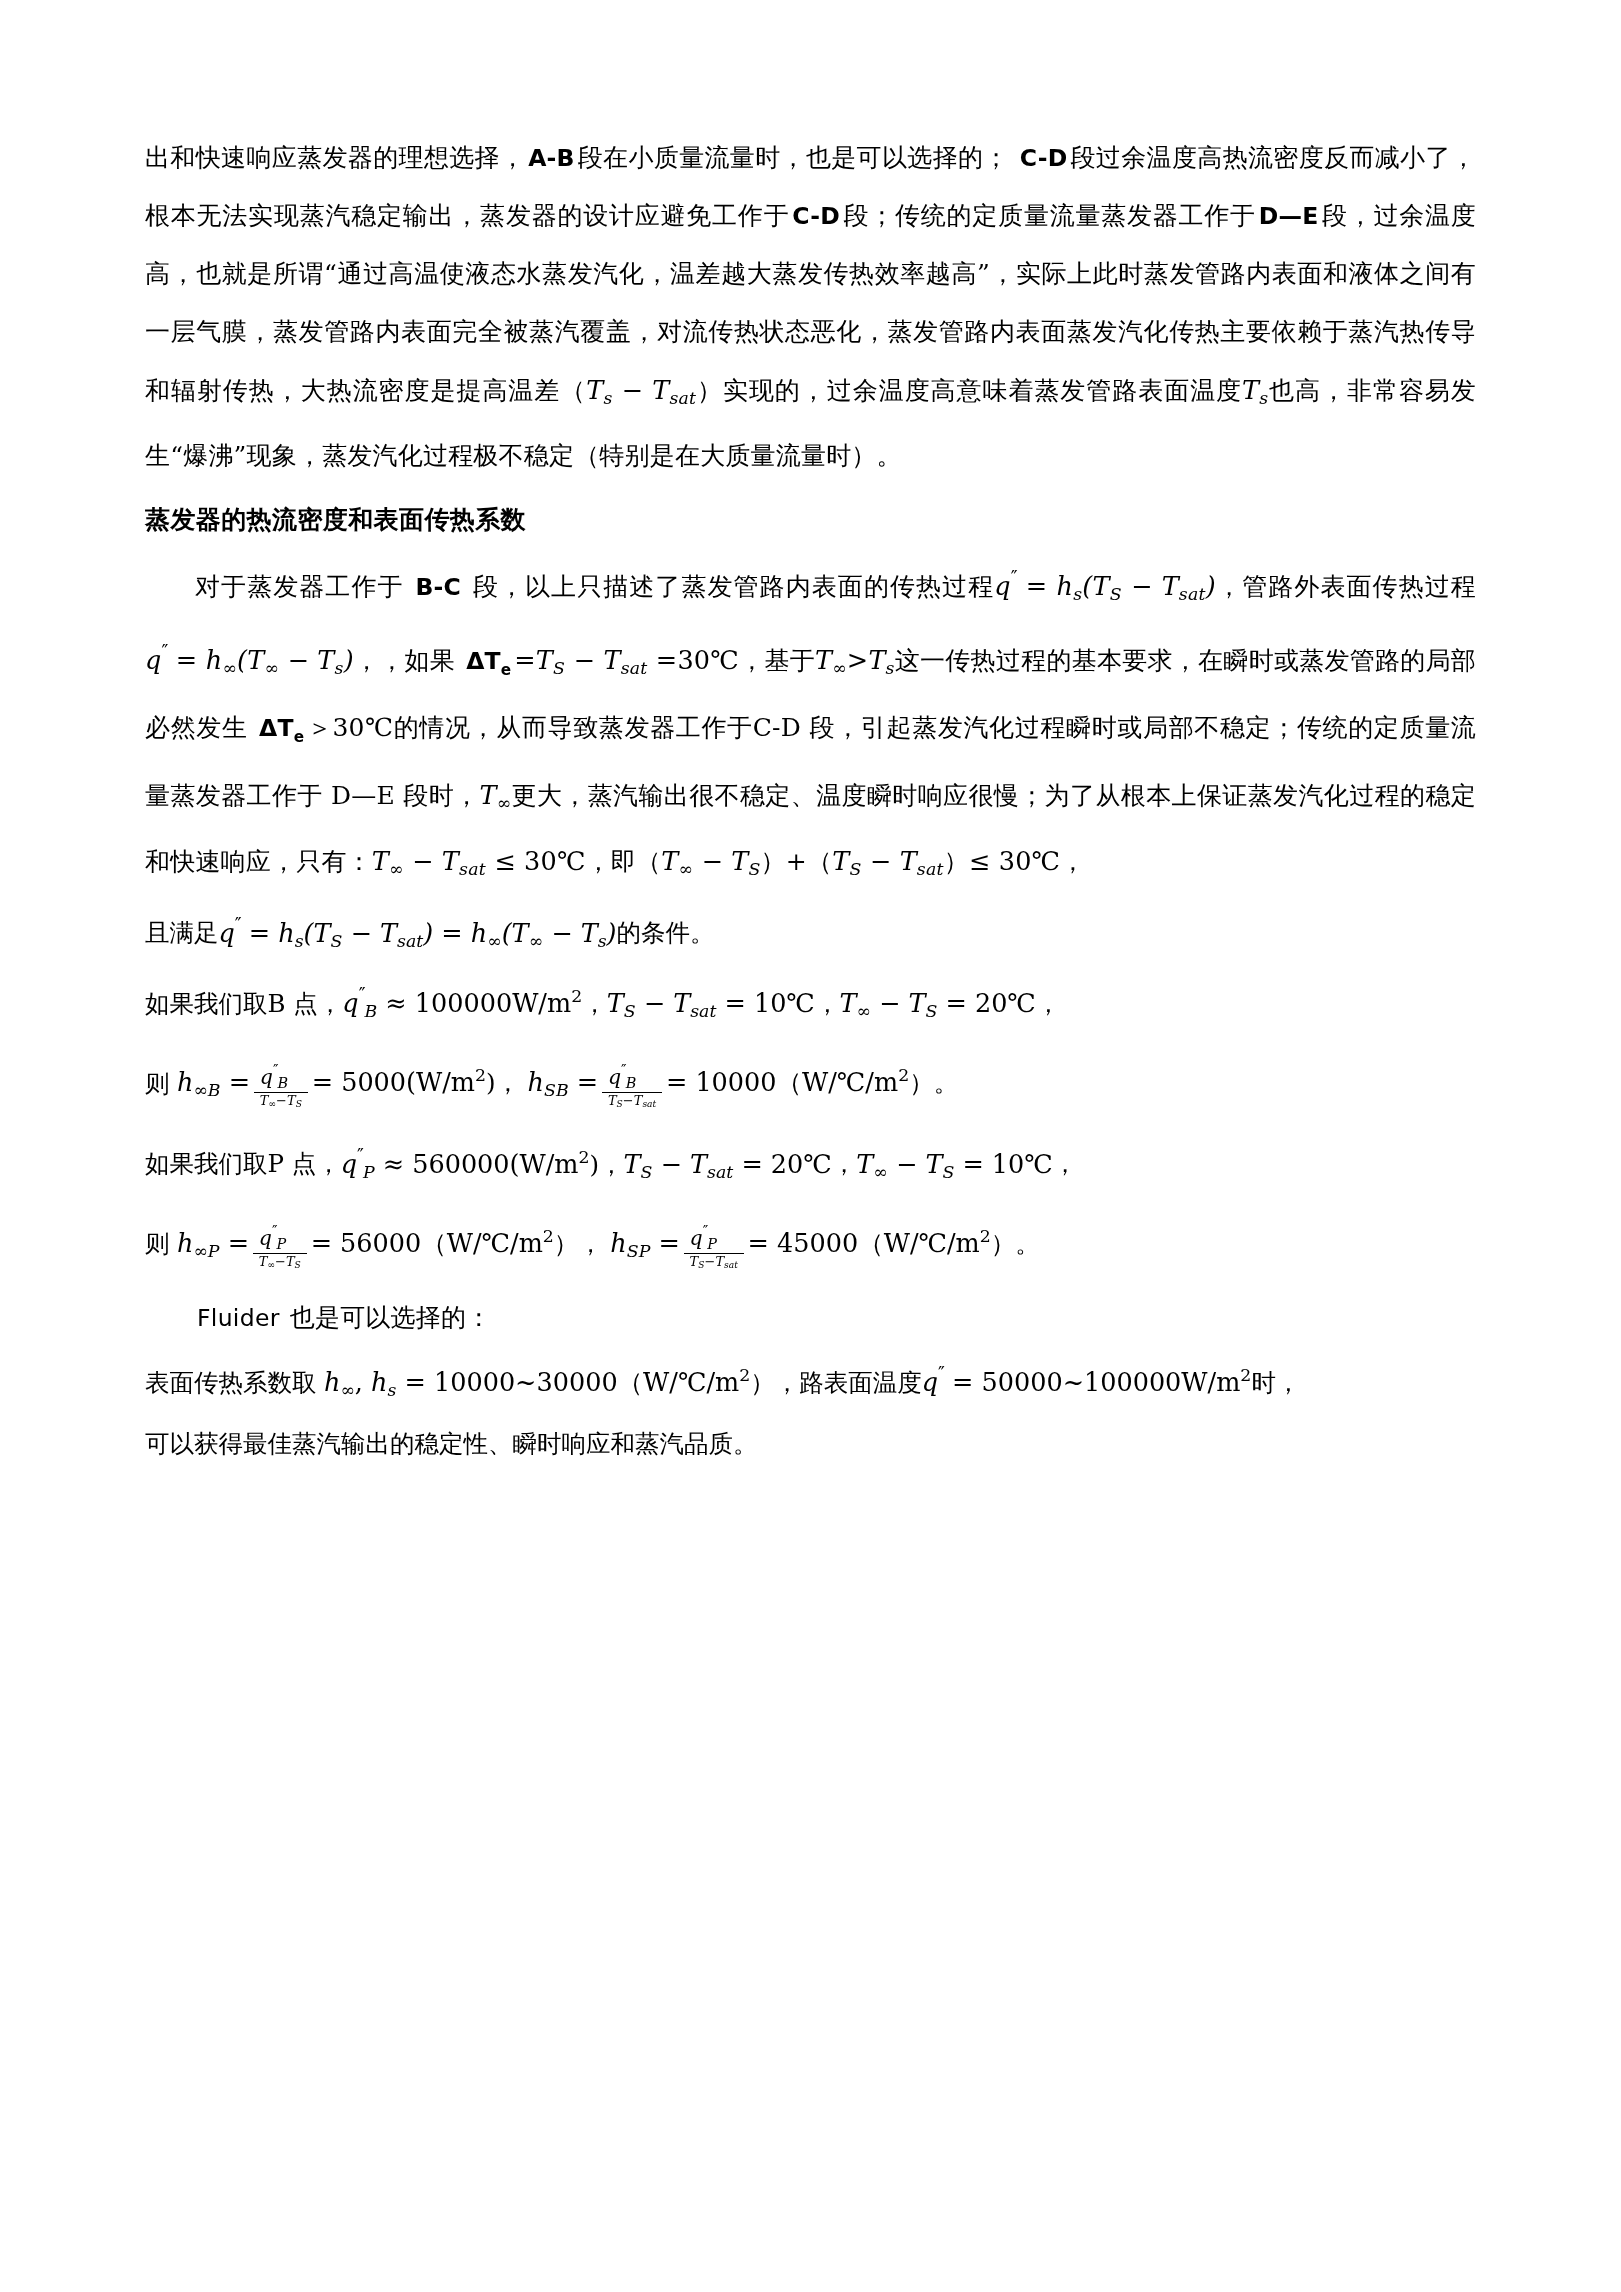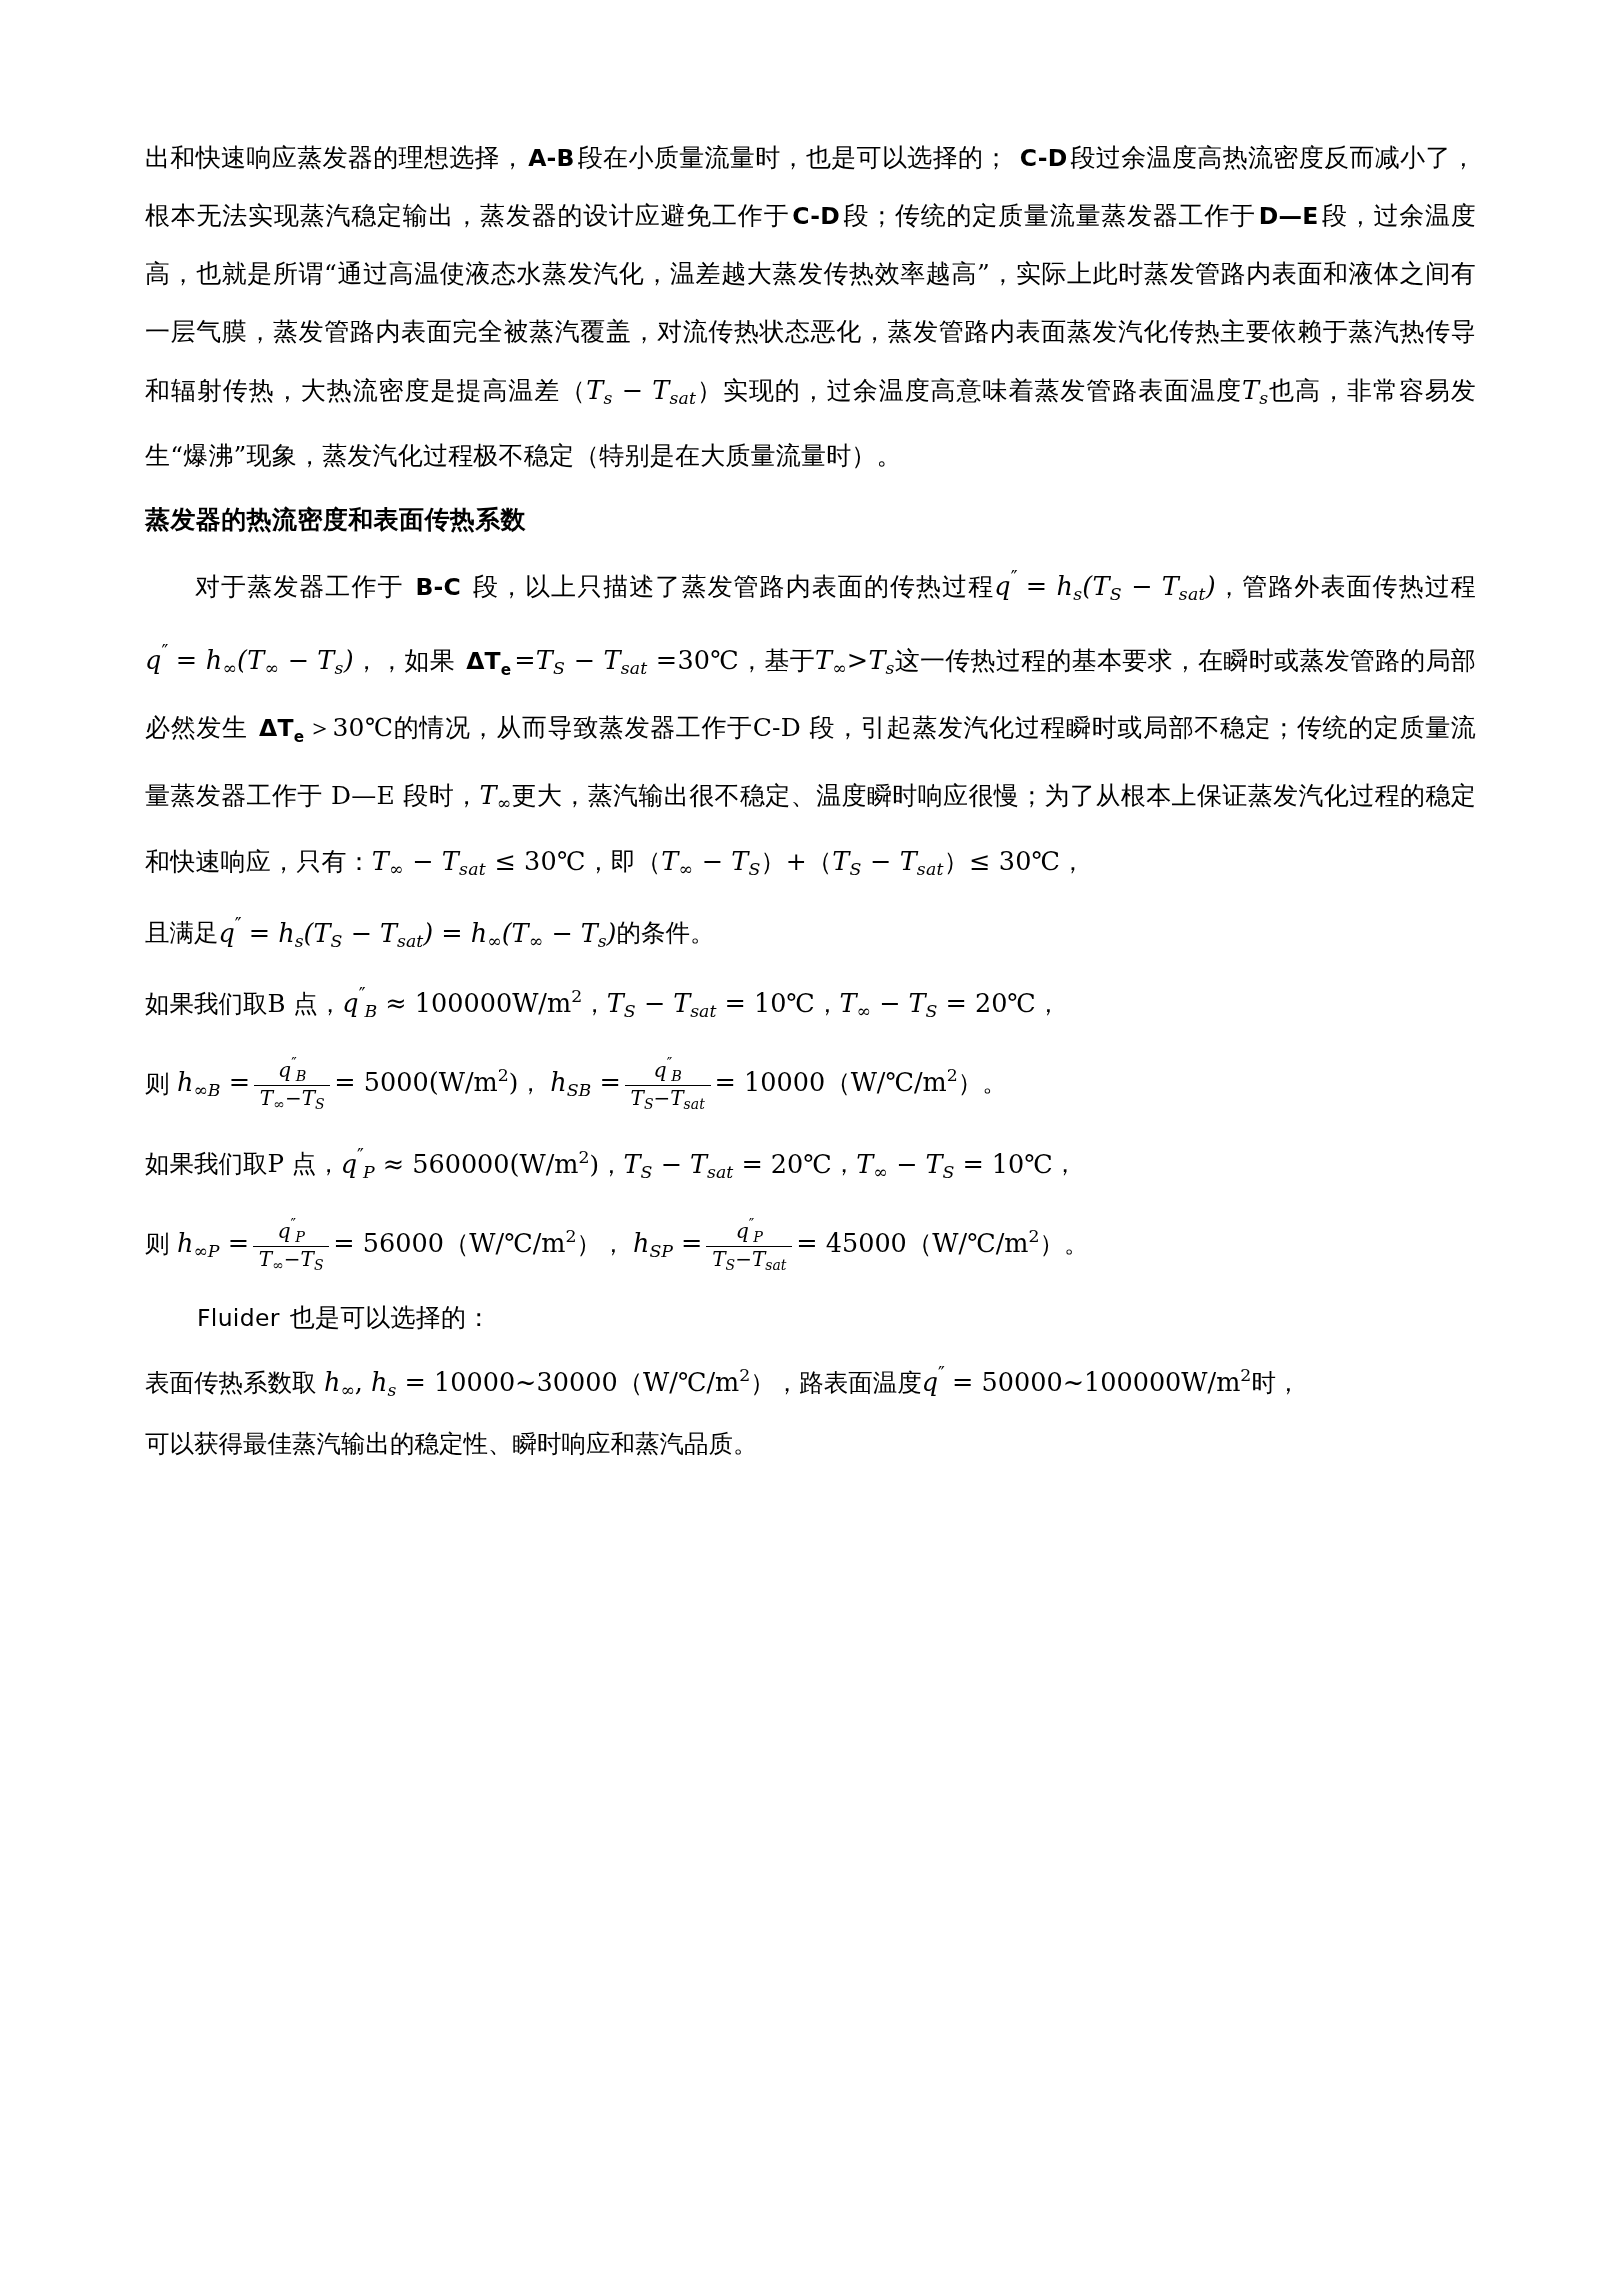--- a/index.html
+++ b/index.html
@@ -95,35 +95,34 @@
     margin: 0;
     font-family: "DejaVu Serif", "Liberation Serif", serif;
     white-space: nowrap;
   }
   .mline.tall { line-height: 76px; }
 
   
   .frac {
     display: inline-block;
     vertical-align: -0.55em;
-    text-align: center;
     font-style: italic;
     font-family: "DejaVu Serif", "Liberation Serif", serif;
     margin: 0 3.9px;
   }
   .frac .num {
     display: block;
     font-size: 20.6px;
     line-height: 1.05;
     padding: 0 5.9px 1px 5.9px;
     border-bottom: 1.6px solid #000;
   }
   .frac .den {
     display: block;
-    font-size: 20px;
+    font-size: 13px;
     line-height: 1.15;
     padding: 1px 5.9px 0 5.9px;
   }
   .frac sub { font-size: 0.7em; vertical-align: -0.25em; }
 
   .cjk {
     font-family: "DejaVu Serif", "Liberation Serif", serif;
     font-style: normal;
     font-size: 24.5px;
   }

